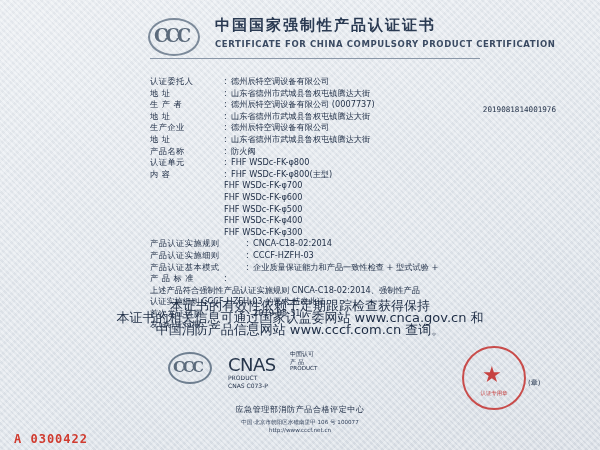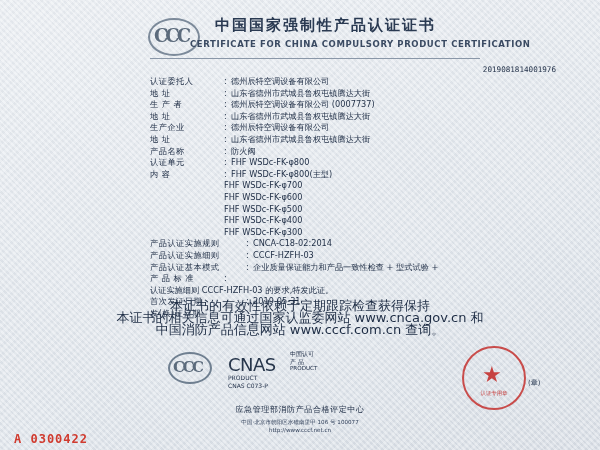--- a/index.html
+++ b/index.html
@@ -40,40 +40,40 @@
     position:absolute;left:6px;top:7px;
     font-family:"DejaVu Serif","Liberation Serif",serif;
     font-weight:bold;font-size:18px;color:#5c6b7c;letter-spacing:-3px;
   }
   .title-cn{
     position:absolute;left:215px;top:8px;
     font-family:"DejaVu Sans","Liberation Sans",sans-serif;
     font-size:15px;font-weight:bold;color:#2a3a52;letter-spacing:2px;
   }
   .title-en{
-    position:absolute;left:190px;top:31px;
+    position:absolute;left:215px;top:31px;
     font-size:8.5px;font-weight:bold;color:#3a4a62;letter-spacing:0.6px;
   }
   .hr-top{
     position:absolute;left:150px;top:50px;width:330px;height:1px;background:#8a97a8;
   }
 
   
   .body{
     position:absolute;left:150px;top:64px;width:420px;
     font-size:8.2px;color:#1d2c44;line-height:11.6px;
     font-family:"DejaVu Sans","Liberation Sans",sans-serif;
   }
   .row{display:flex;align-items:flex-start;white-space:nowrap;}
   .lbl{width:74px;flex:0 0 74px;letter-spacing:0.5px;}
   .lbl.wide{width:96px;flex:0 0 96px;}
   .colon{width:7px;flex:0 0 7px;}
   .val{flex:1 1 auto;}
   .indent{padding-left:74px;}
-  .mono{font-family:"DejaVu Sans Mono","Liberation Mono",monospace;font-size:7.6px;}
+  .mono{font-family:"DejaVu Sans Mono","Liberation Mono",monospace;font-size:7.6px;margin-top:40px;}
   .cert-no{
     position:absolute;right:14px;top:0;font-size:7.6px;color:#1d2c44;
   }
   .certno-row{position:relative;height:12px;}
 
   
   .notes{
     position:absolute;left:60px;top:300px;width:480px;
     text-align:center;font-size:13px;color:#1d2c44;line-height:12px;
   }
@@ -231,20 +231,21 @@
       <span class="lbl wide">产品认证基本模式</span>
       <span class="colon">:</span>
       <span class="val">企业质量保证能力和产品一致性检查 + 型式试验 +</span>
     </div>
 
     <div class="row">
       <span class="lbl">产 品 标 准</span>
       <span class="colon">:</span>
     </div>
 
+    <div>上述产品符合强制性产品认证实施规则 CNCA-C18-02:2014、强制性产品</div>
     <div>认证实施细则 CCCF-HZFH-03 的要求,特发此证。</div>
 
     <div class="row">
       <span class="lbl wide">首次发证日期</span>
       <span class="colon">:</span>
       <span class="val">2019-05-31</span>
     </div>
 
     <div class="row">
       <span class="lbl wide">发(换)证日期</span>

